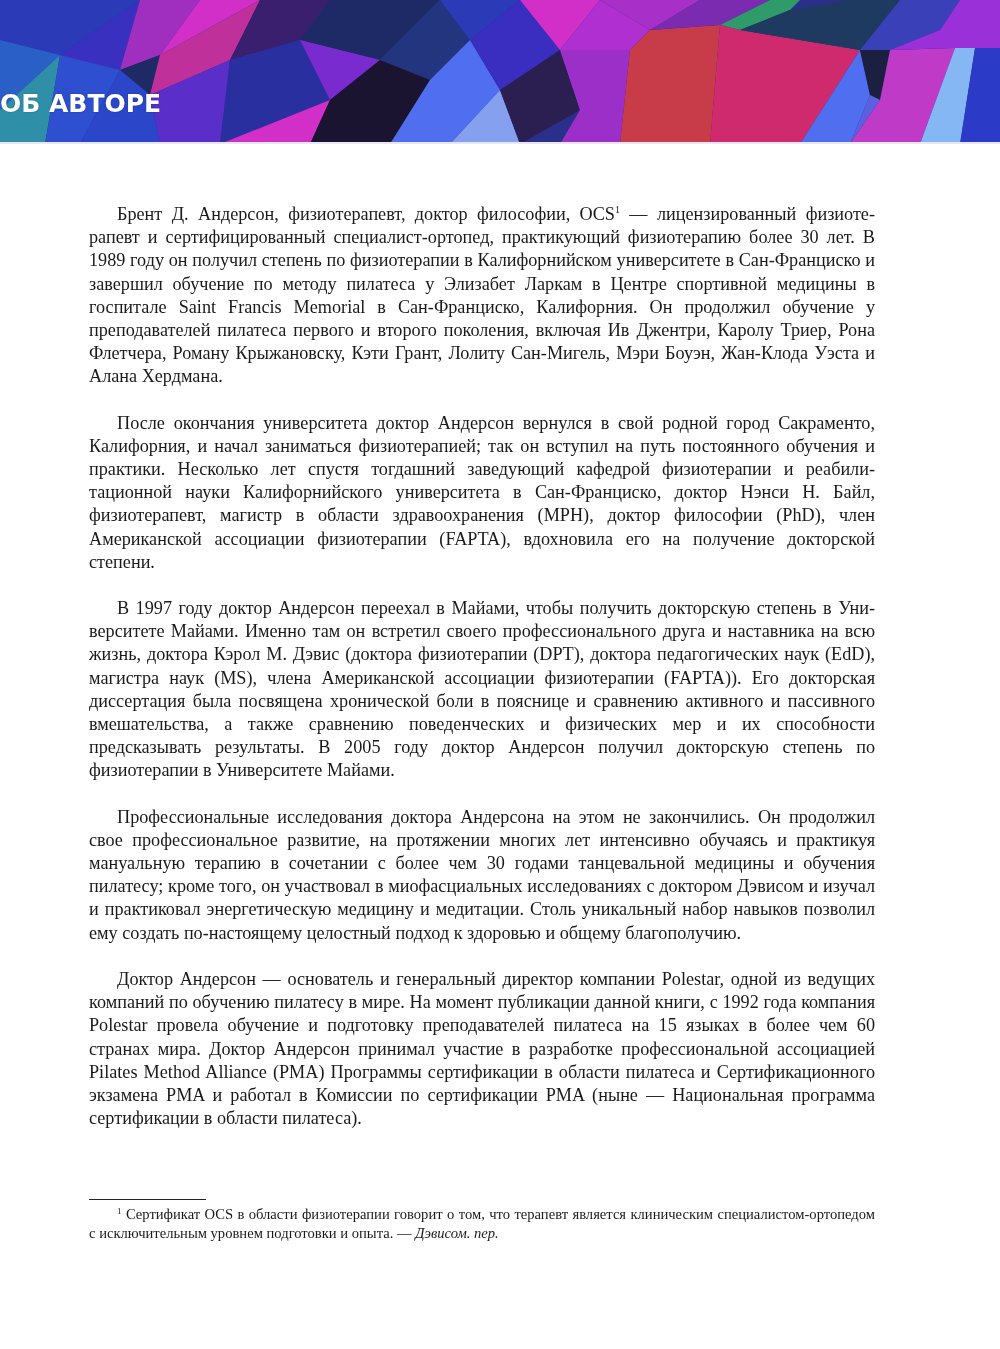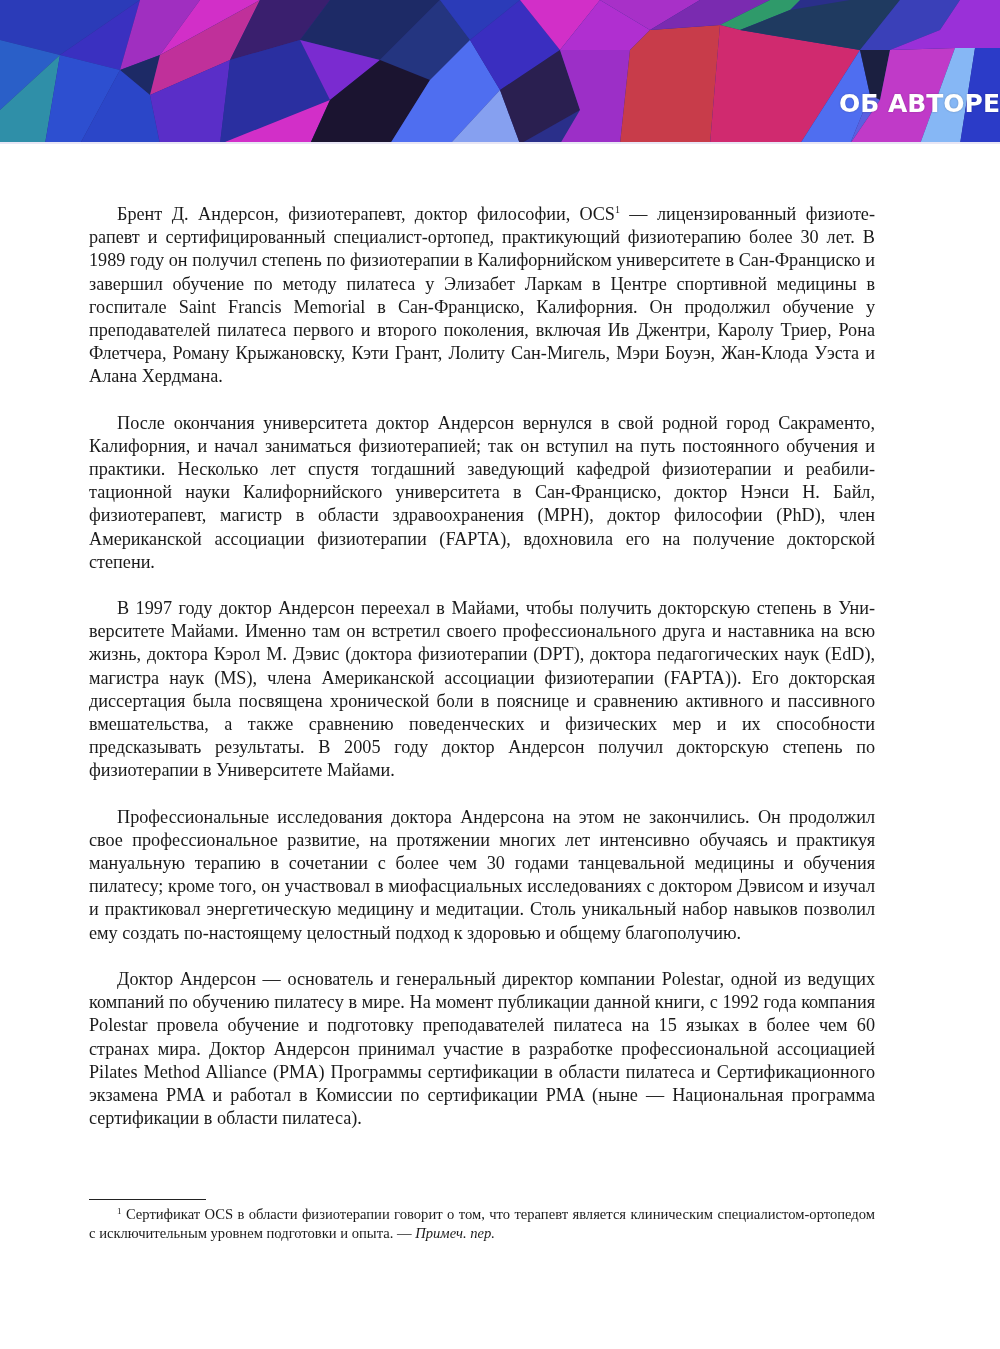--- a/index.html
+++ b/index.html
@@ -30,21 +30,21 @@
       top: 0;
       width: 1000px;
       height: 144px;
       display: block;
     }
     .banner-title {
       position: absolute;
       left: 0;
       top: 86px;
       width: 1000px;
-      text-align: right;
+      text-align: left;
       font-family: "DejaVu Sans", sans-serif;
       font-weight: bold;
       font-size: 25px;
       letter-spacing: 0px;
       color: #ffffff;
       margin: 0;
       line-height: 36px;
       text-shadow: 0 0 2px rgba(0,0,0,0.25);
     }
     .content {
@@ -146,13 +146,13 @@
 
 <main class="content">
   <p><span>Брент Д. Андерсон, физиотерапевт, доктор философии, OCS</span><sup class="fn-ref">1</sup><span> — лицензированный физиоте­рапевт и сертифицированный специалист-ортопед, практикующий физиотерапию более 30 лет. В 1989 году он получил степень по физиотерапии в Калифорнийском университете в Сан-Фран­циско и завершил обучение по методу пилатеса у Элизабет Ларкам в Центре спортивной меди­цины в госпитале Saint Francis Memorial в Сан-Франциско, Калифорния. Он продолжил об­учение у преподавателей пилатеса первого и второго поколения, включая Ив Джентри, Каролу Триер, Рона Флетчера, Роману Крыжановску, Кэти Грант, Лолиту Сан-Мигель, Мэри Боуэн, Жан-Клода Уэста и Алана Хердмана.</span></p>
   <p>После окончания университета доктор Андерсон вернулся в свой родной город Сакраменто, Калифорния, и начал заниматься физиотерапией; так он вступил на путь постоянного обучения и практики. Несколько лет спустя тогдашний заведующий кафедрой физиотерапии и реабили­тационной науки Калифорнийского университета в Сан-Франциско, доктор Нэнси Н. Байл, физиотерапевт, магистр в области здравоохранения (MPH), доктор философии (PhD), член Американской ассоциации физиотерапии (FAPTA), вдохновила его на получение докторской степени.</p>
   <p>В 1997 году доктор Андерсон переехал в Майами, чтобы получить докторскую степень в Уни­верситете Майами. Именно там он встретил своего профессионального друга и наставника на всю жизнь, доктора Кэрол М. Дэвис (доктора физиотерапии (DPT), доктора педагогических наук (EdD), магистра наук (MS), члена Американской ассоциации физиотерапии (FAPTA)). Его докторская диссертация была посвящена хронической боли в пояснице и сравнению активного и пассивного вмешательства, а также сравнению поведенческих и физических мер и их способ­ности предсказывать результаты. В 2005 году доктор Андерсон получил докторскую степень по физиотерапии в Университете Майами.</p>
   <p>Профессиональные исследования доктора Андерсона на этом не закончились. Он про­должил свое профессиональное развитие, на протяжении многих лет интенсивно обучаясь и практикуя мануальную терапию в сочетании с более чем 30 годами танцевальной медицины и обучения пилатесу; кроме того, он участвовал в  миофасциальных исследованиях с доктором Дэвисом и изучал и практиковал энергетическую медицину и медитации. Столь уникальный набор навыков позволил ему создать по-настоящему целостный подход к здоровью и общему благополучию.</p>
   <p>Доктор Андерсон — основатель и генеральный директор компании Polestar, одной из веду­щих компаний по обучению пилатесу в мире. На момент публикации данной книги, с 1992 года компания Polestar провела обучение и подготовку преподавателей пилатеса на 15 языках в бо­лее чем 60 странах мира. Доктор Андерсон принимал участие в разработке профессиональ­ной ассоциацией Pilates Method Alliance (PMA) Программы сертификации в области пилатеса и Сертификационного экзамена PMA и работал в Комиссии по сертификации PMA (ныне — Национальная программа сертификации в области пилатеса).</p>
 </main>
 
 <div class="footnote-rule"></div>
-<p class="footnote"><sup>1</sup><span> Сертификат OCS в области физиотерапии говорит о том, что терапевт является клиническим специали­стом-ортопедом с исключительным уровнем подготовки и опыта. — </span><em>Примеч. пер.</em></p>
+<p class="footnote"><sup>1</sup><span> Сертификат OCS в области физиотерапии говорит о том, что терапевт является клиническим специали­стом-ортопедом с исключительным уровнем подготовки и опыта. — </span><em>Дэвисом. пер.</em></p>
 
 </body></html>

